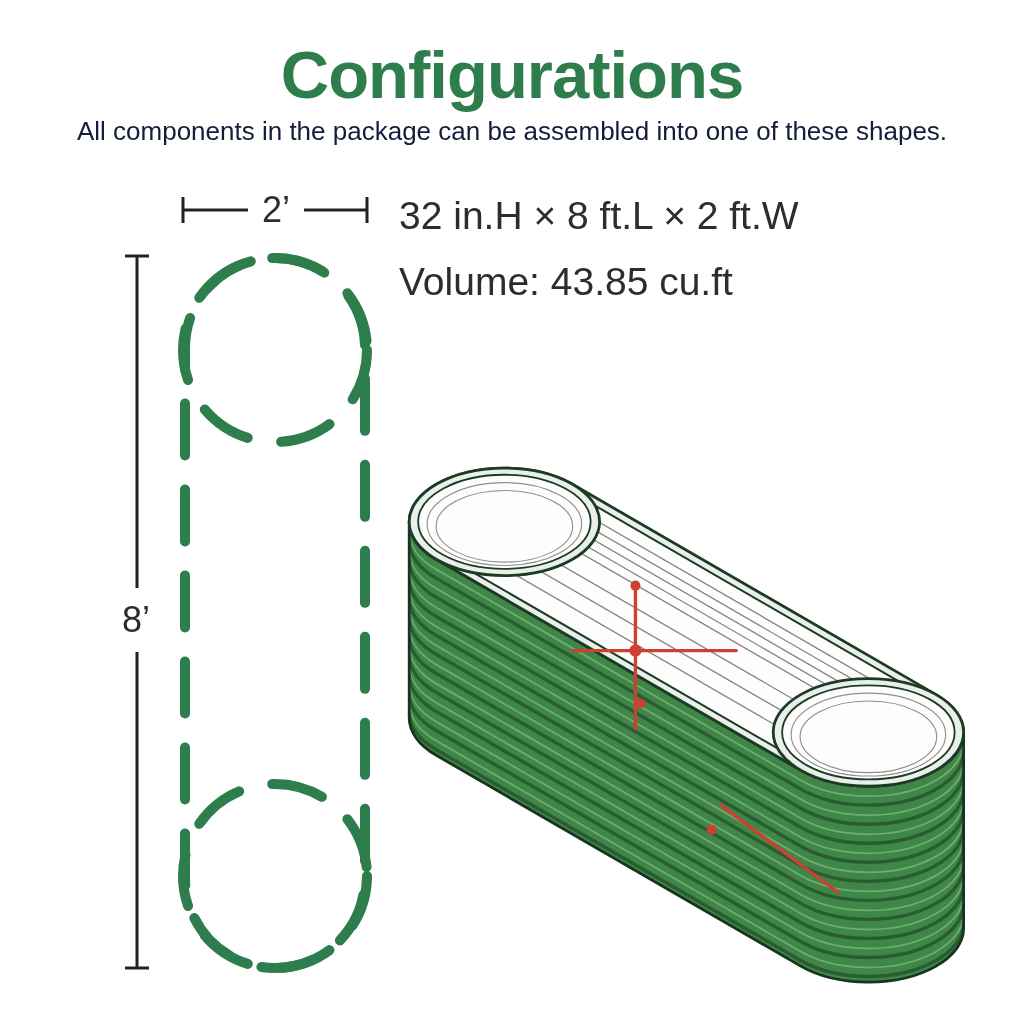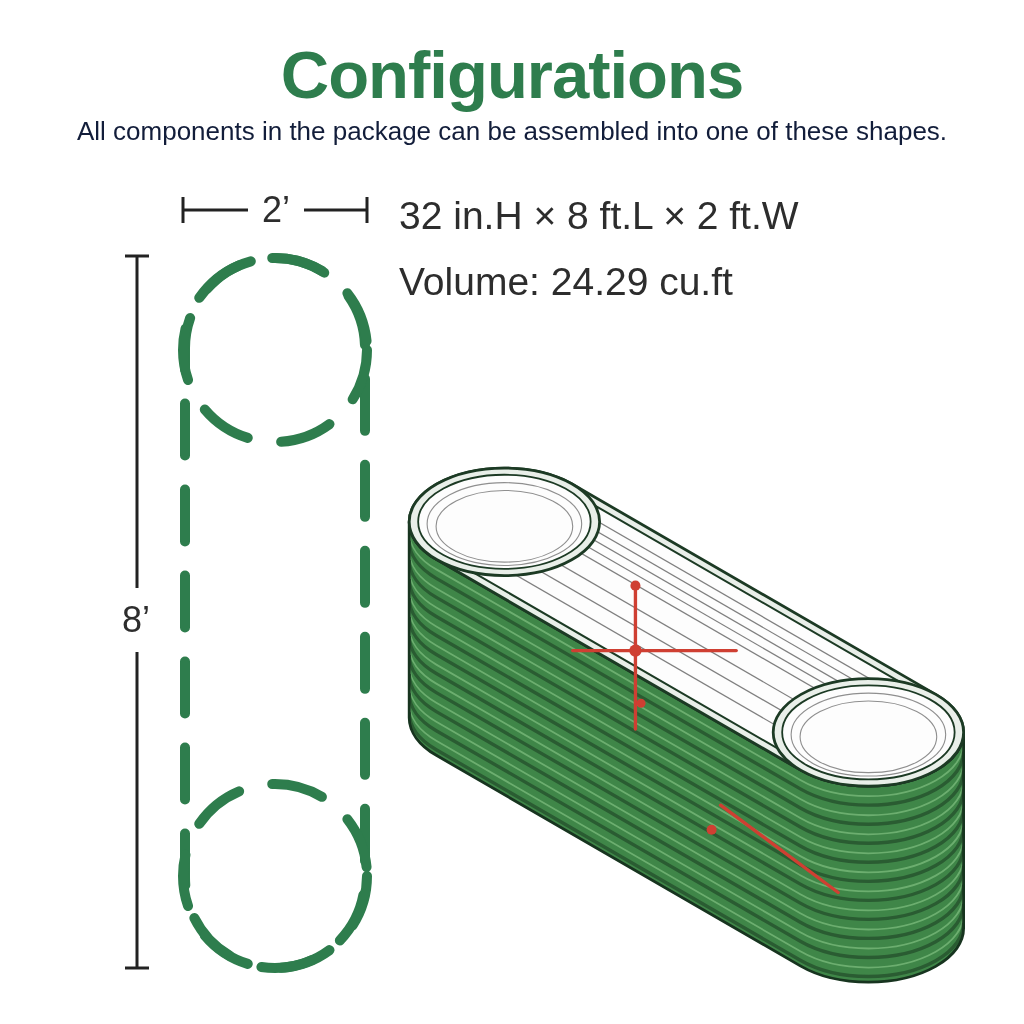--- a/index.html
+++ b/index.html
@@ -55,21 +55,21 @@
 </head>
 <body>
 
 <div class="canvas">
 
   <h1 class="title">Configurations</h1>
   <p class="subtitle">All components in the package can be assembled into one of these shapes.</p>
 
   <div class="specs">
     <div>32 in.H × 8 ft.L × 2 ft.W</div>
-    <div>Volume: 24.29 cu.ft</div>
+    <div>Volume: 43.85 cu.ft</div>
   </div>
 
   <svg class="scene" viewBox="0 0 1024 1024">
     <defs>
       <path id="rim-edge" d="M410,515 A85 48 0 0 0 434.2,548.5 L759.2,736.5 A85 48 0 0 0 820,751 A85 48 0 0 0 905,703"></path>
       <clipPath id="wall-clip">
         <path d="M410,515 A85 48 0 0 0 434.2,548.5 L759.2,736.5 A85 48 0 0 0 820,751 A85 48 0 0 0 905,703 L905,878 A85 48 0 0 1 820,926 A85 48 0 0 1 759.2,911.5 L434.2,723.5 A85 48 0 0 1 410,690 Z"></path>
       </clipPath>
       <clipPath id="inner-clip">
         <path d="M551.1,486.2 A77 42 0 0 0 418,515 A77 42 0 0 0 438.9,543.8 L763.9,731.8 A77 42 0 0 0 820,745 A77 42 0 0 0 897,703 A77 42 0 0 0 876.1,674.2 Z"></path>

